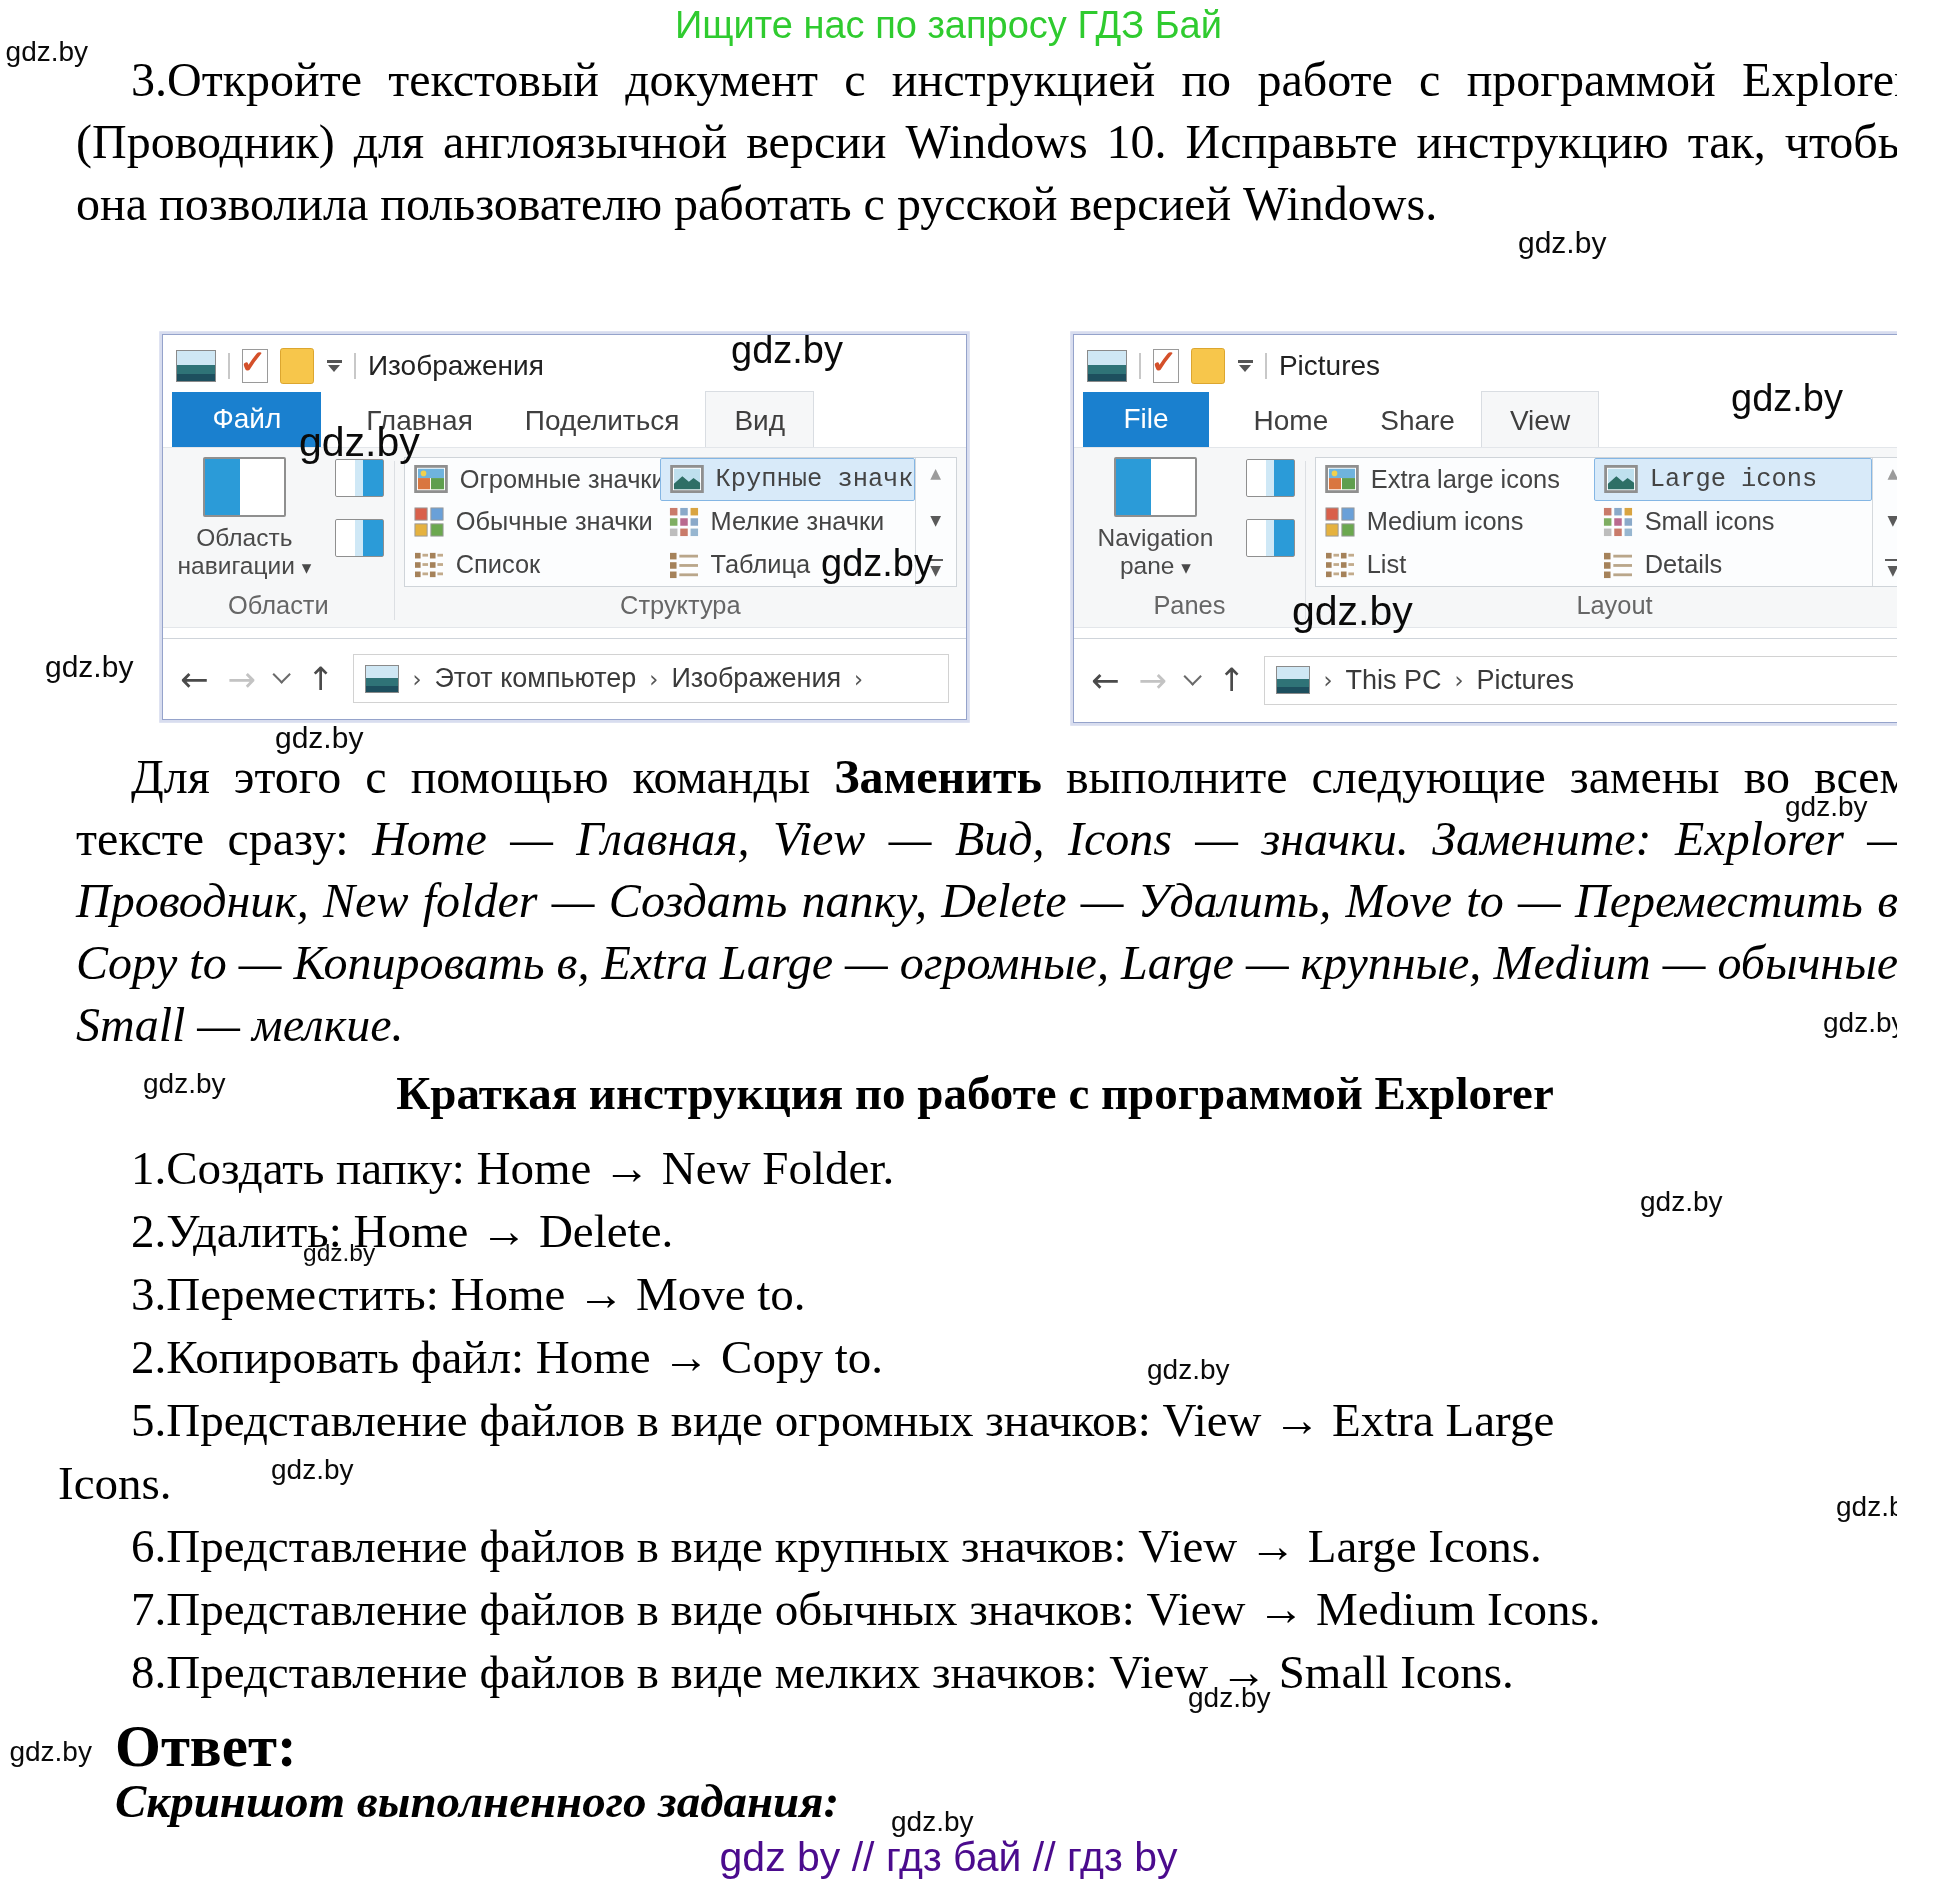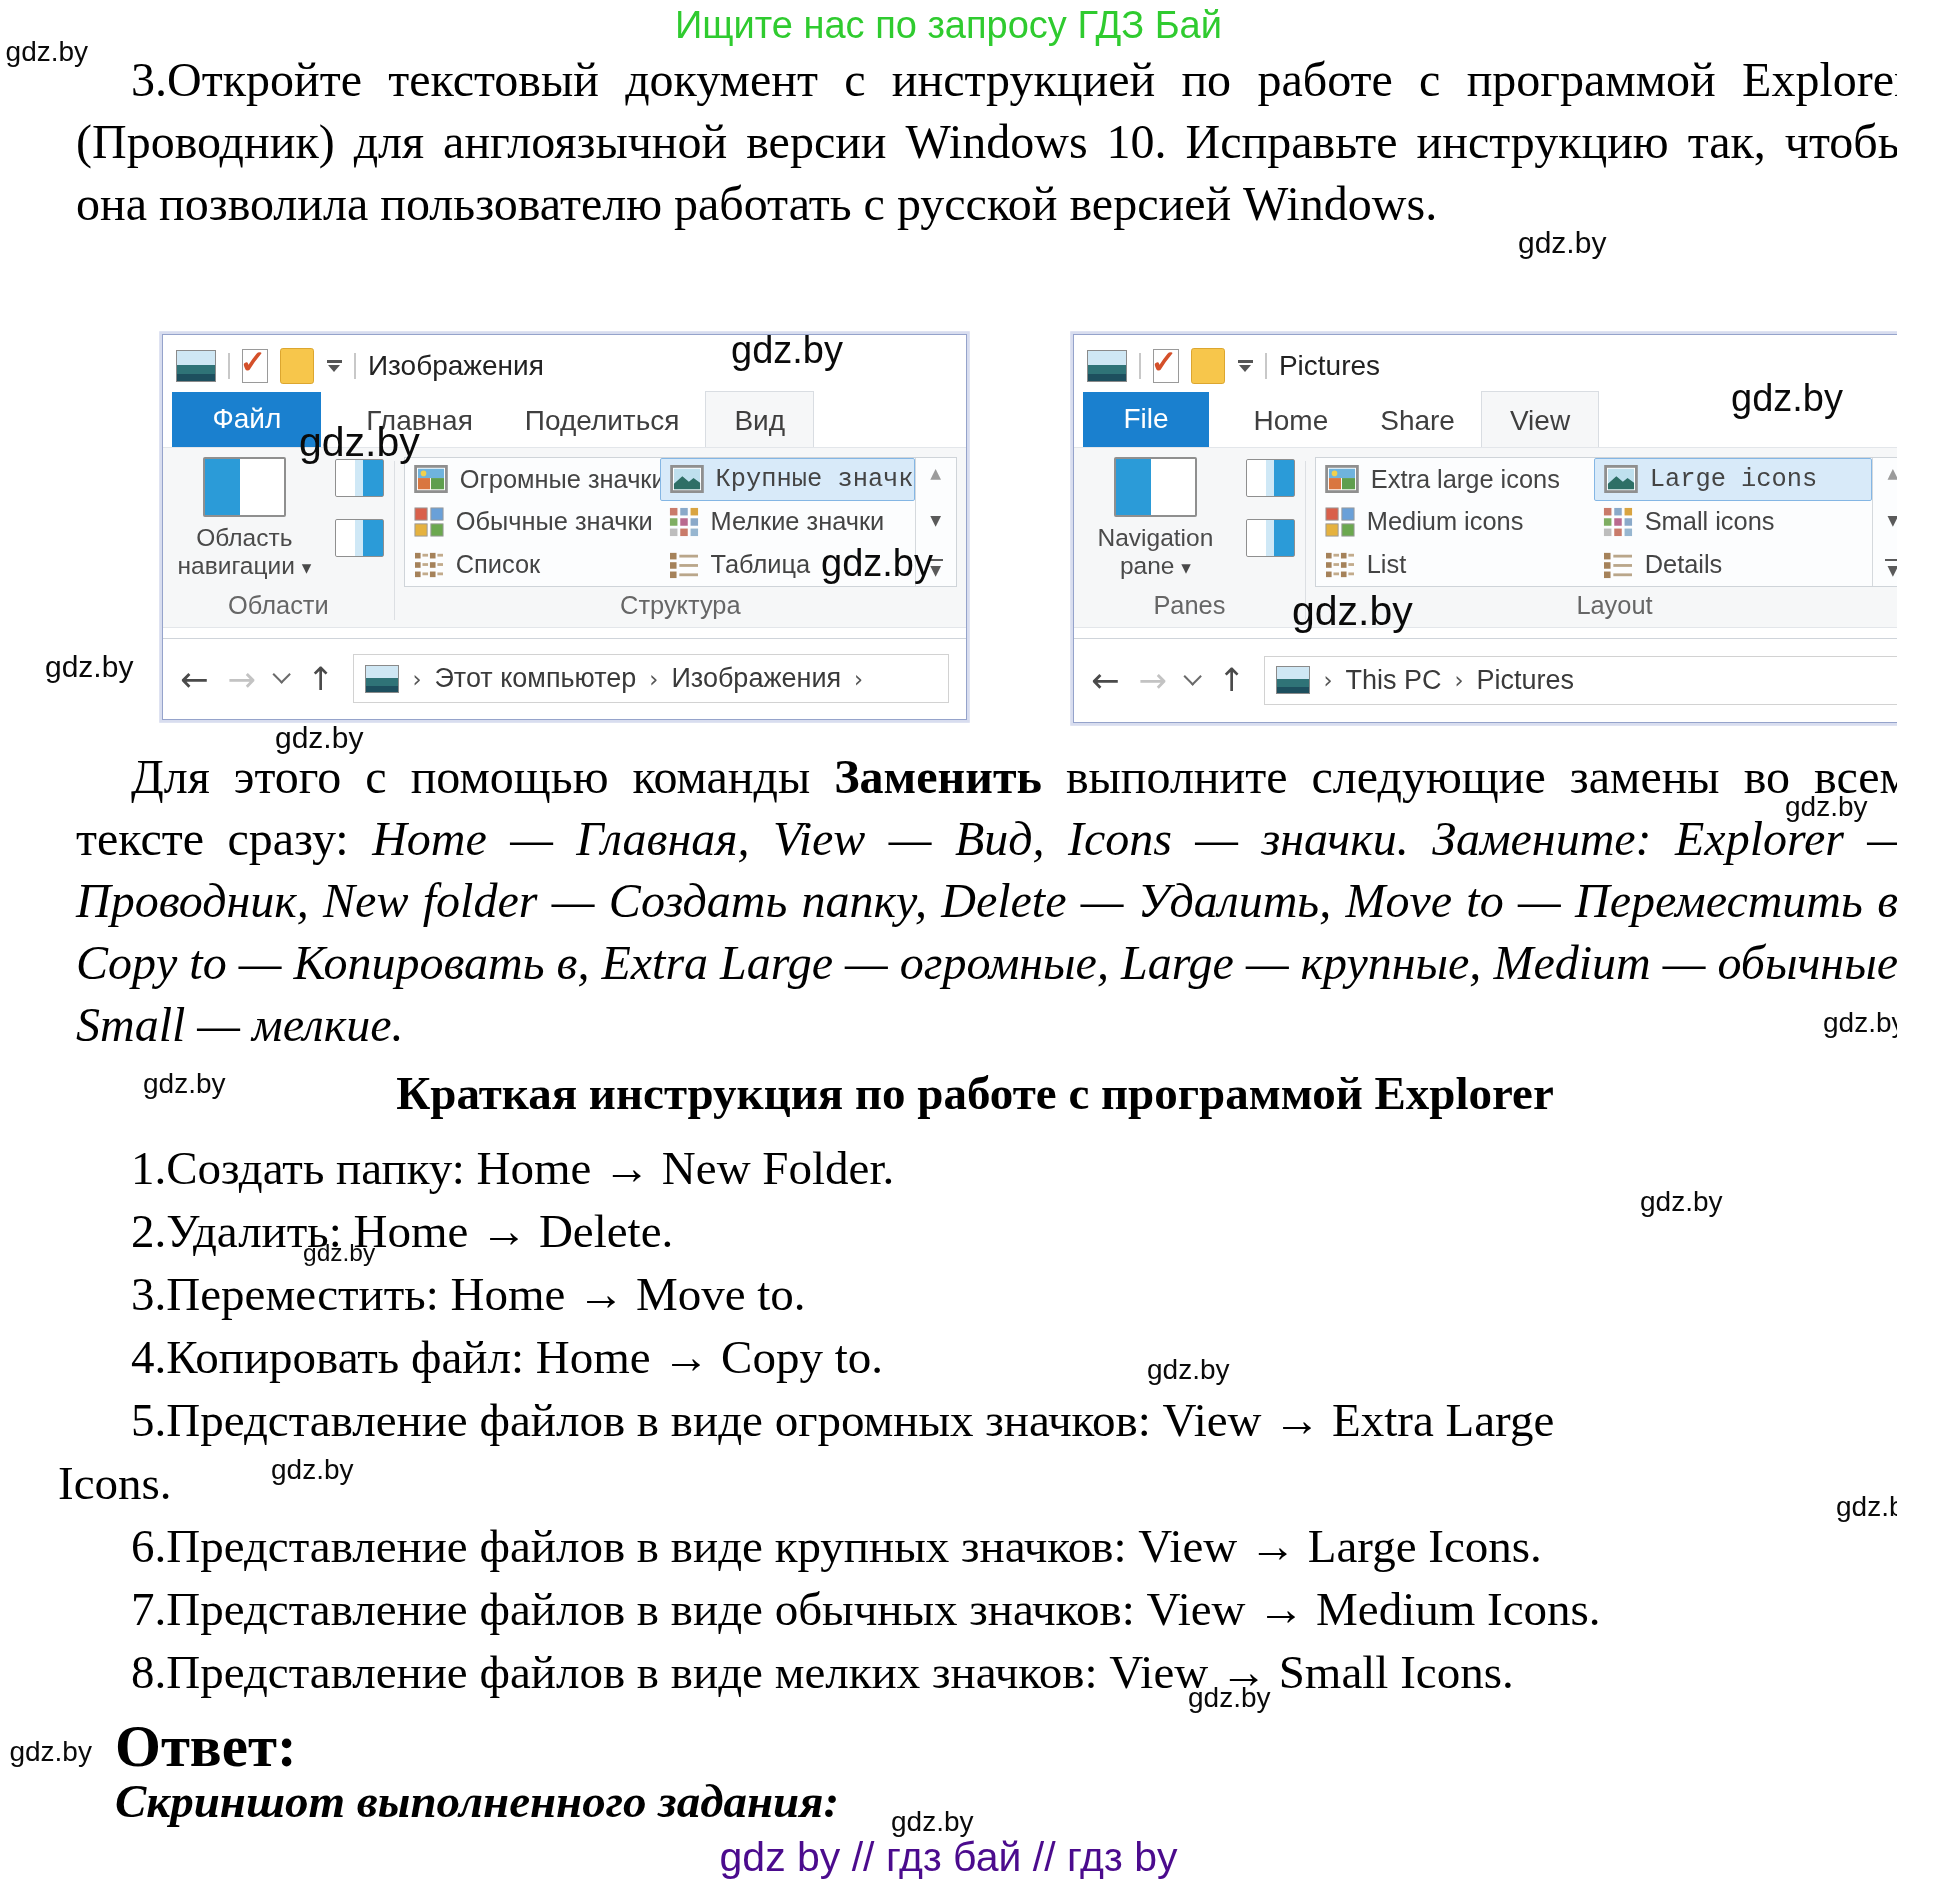--- a/index.html
+++ b/index.html
@@ -404,21 +404,21 @@
   </div>
 
   <div class="para" id="replace-para"><span>Для этого с помощью команды </span><b>Заменить</b><span> выполните следующие замены во всем тексте сразу: </span><i>Home — Главная, View — Вид, Icons — значки. Замените: Explorer — Проводник, New folder — Создать папку, Delete — Удалить, Move to — Переместить в, Copy to — Копировать в, Extra Large — огромные, Large — крупные, Medium — обычные, Small — мелкие.</i></div>
 
   <div class="heading">Краткая инструкция по работе с программой Explorer</div>
 
   <div class="instr-list">
     <p>1.Создать папку: Home → New Folder.</p>
     <p>2.Удалить: Home → Delete.</p>
     <p>3.Переместить: Home → Move to.</p>
-    <p>4.Копировать файл: Home → Copy to.</p>
+    <p>2.Копировать файл: Home → Copy to.</p>
     <p>5.Представление файлов в виде огромных значков: View → Extra Large
 Icons.</p>
     <p>6.Представление файлов в виде крупных значков: View → Large Icons.</p>
     <p>7.Представление файлов в виде обычных значков: View → Medium Icons.</p>
     <p>8.Представление файлов в виде мелких значков: View → Small Icons.</p>
   </div>
 
   <div class="answer-label">Ответ:</div>
   <div class="shot-label">Скриншот выполненного задания:</div>
 

